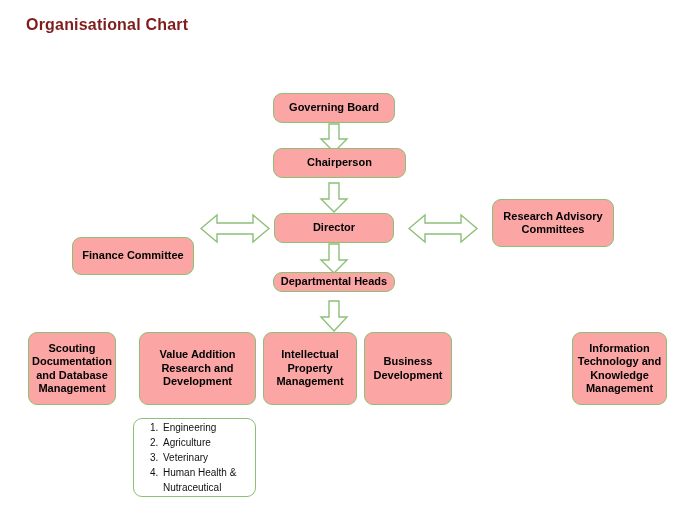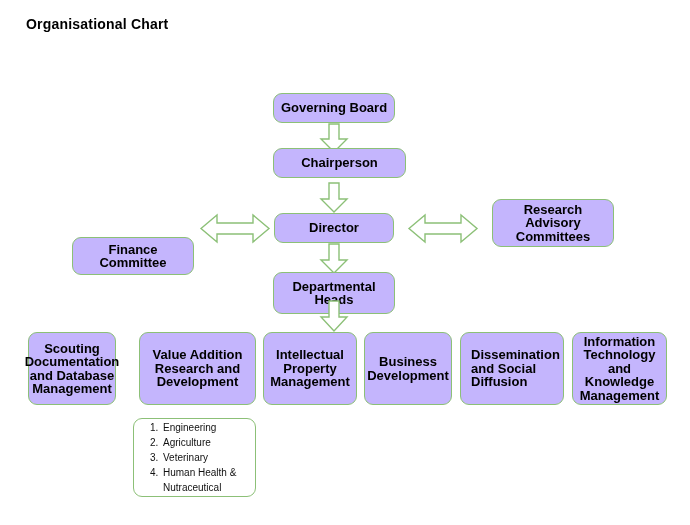--- a/index.html
+++ b/index.html
@@ -20,35 +20,35 @@
     left: 0;
     top: 0;
     width: 690px;
     height: 525px;
   }
 
   .page-title {
     position: absolute;
     left: 26px;
     top: 16px;
-    font-size: 14px;
+    font-size: 16px;
     font-weight: bold;
-    color: #000000;
+    color: #7f1d1d;
     letter-spacing: 0.2px;
     white-space: nowrap;
   }
 
   .node {
     position: absolute;
     box-sizing: border-box;
     border: 1.4px solid #8cc077;
     border-radius: 9px;
-    background: #c4b5fd;
+    background: #fca5a5;
     color: #000000;
-    font-size: 13px;
+    font-size: 11px;
     font-weight: bold;
     line-height: 13.5px;
     display: flex;
     align-items: center;
     justify-content: center;
     text-align: center;
     padding: 2px 4px;
   }
 
   .node.align-left {
@@ -119,35 +119,34 @@
   <svg class="arrow-svg" style="left:408px; top:210px;" width="70" height="37" viewBox="0 0 70 37">
     <polygon class="arrow-shape" points="1,18.5 17,5 17,13 53,13 53,5 69,18.5 53,32 53,24 17,24 17,32"></polygon>
   </svg>
 
   <div class="node" style="left:492px; top:199px; width:122px; height:48px;">Research Advisory Committees</div>
 
   <svg class="arrow-svg" style="left:318px; top:243px;" width="32" height="31" viewBox="0 0 32 31">
     <polygon class="arrow-shape" points="11,1 21,1 21,17 29,17 16,30 3,17 11,17"></polygon>
   </svg>
 
-  <div class="node" style="left:273px; top:272px; width:122px; height:42px;">Departmental Heads</div>
+  <div class="node" style="left:273px; top:272px; width:122px; height:20px;">Departmental Heads</div>
 
   <svg class="arrow-svg" style="left:318px; top:300px;" width="32" height="32" viewBox="0 0 32 32">
     <polygon class="arrow-shape" points="11,1 21,1 21,17 29,17 16,31 3,17 11,17"></polygon>
   </svg>
 
   <div class="node" style="left:28px; top:332px; width:88px; height:73px;">Scouting Documentation and Database Management</div>
 
   <div class="node" style="left:139px; top:332px; width:117px; height:73px;">Value Addition Research and Development</div>
 
   <div class="node" style="left:263px; top:332px; width:94px; height:73px;">Intellectual Property Management</div>
 
   <div class="node" style="left:364px; top:332px; width:88px; height:73px;">Business Development</div>
 
-  <div class="node align-left" style="left:460px; top:332px; width:104px; height:73px;">Dissemination and Social Diffusion</div>
 
   <div class="node" style="left:572px; top:332px; width:95px; height:73px;">Information Technology and Knowledge Management</div>
 
   <div class="list-node" style="left:133px; top:418px; width:123px; height:79px;">
     <ol>
       <li>Engineering</li>
       <li>Agriculture</li>
       <li>Veterinary</li>
       <li>Human Health &amp; Nutraceutical</li>
     </ol>

